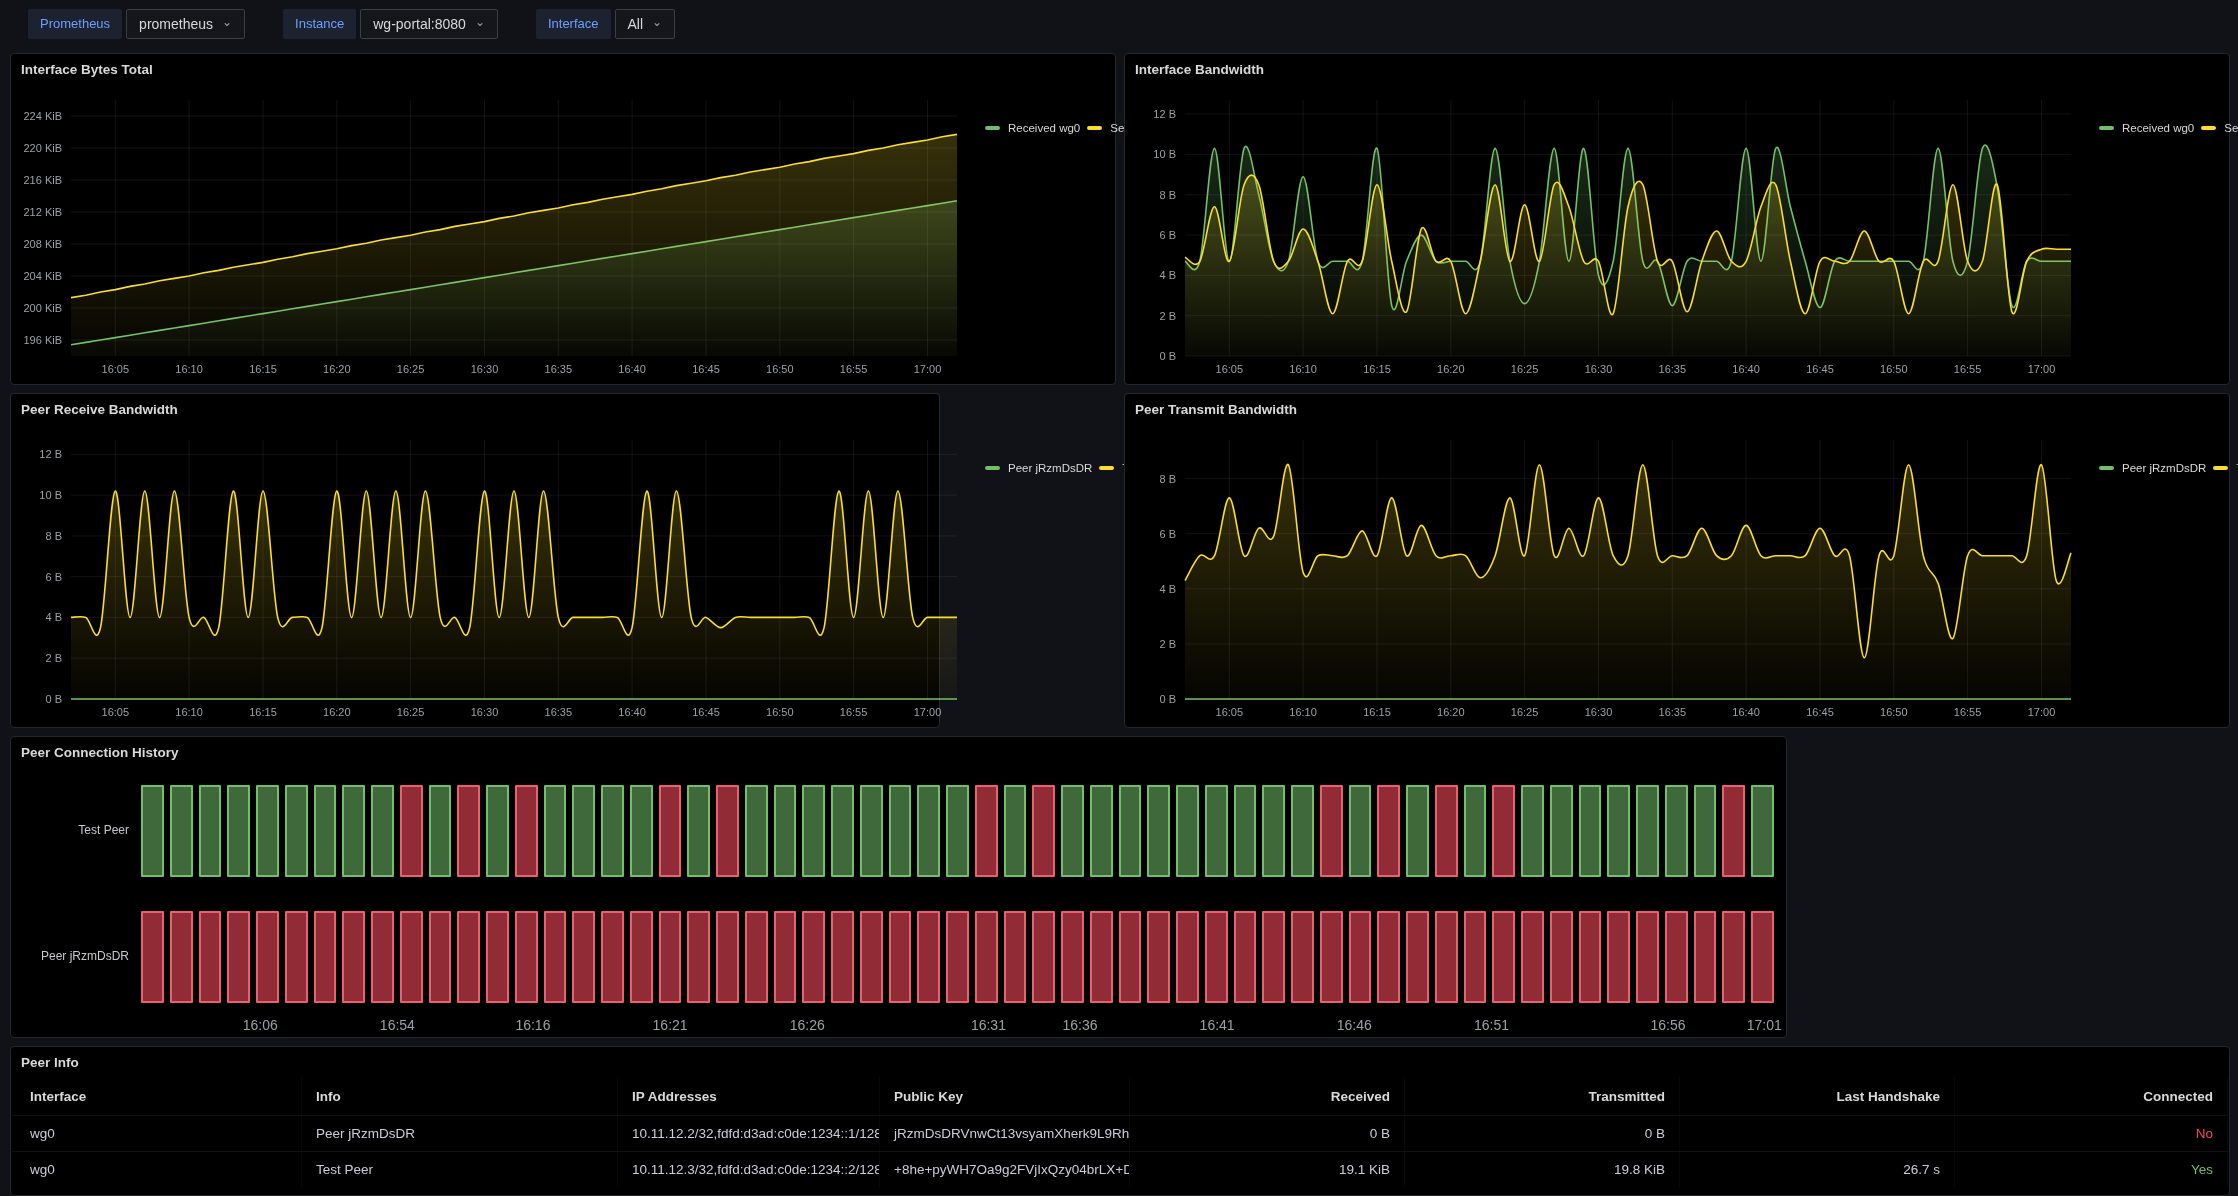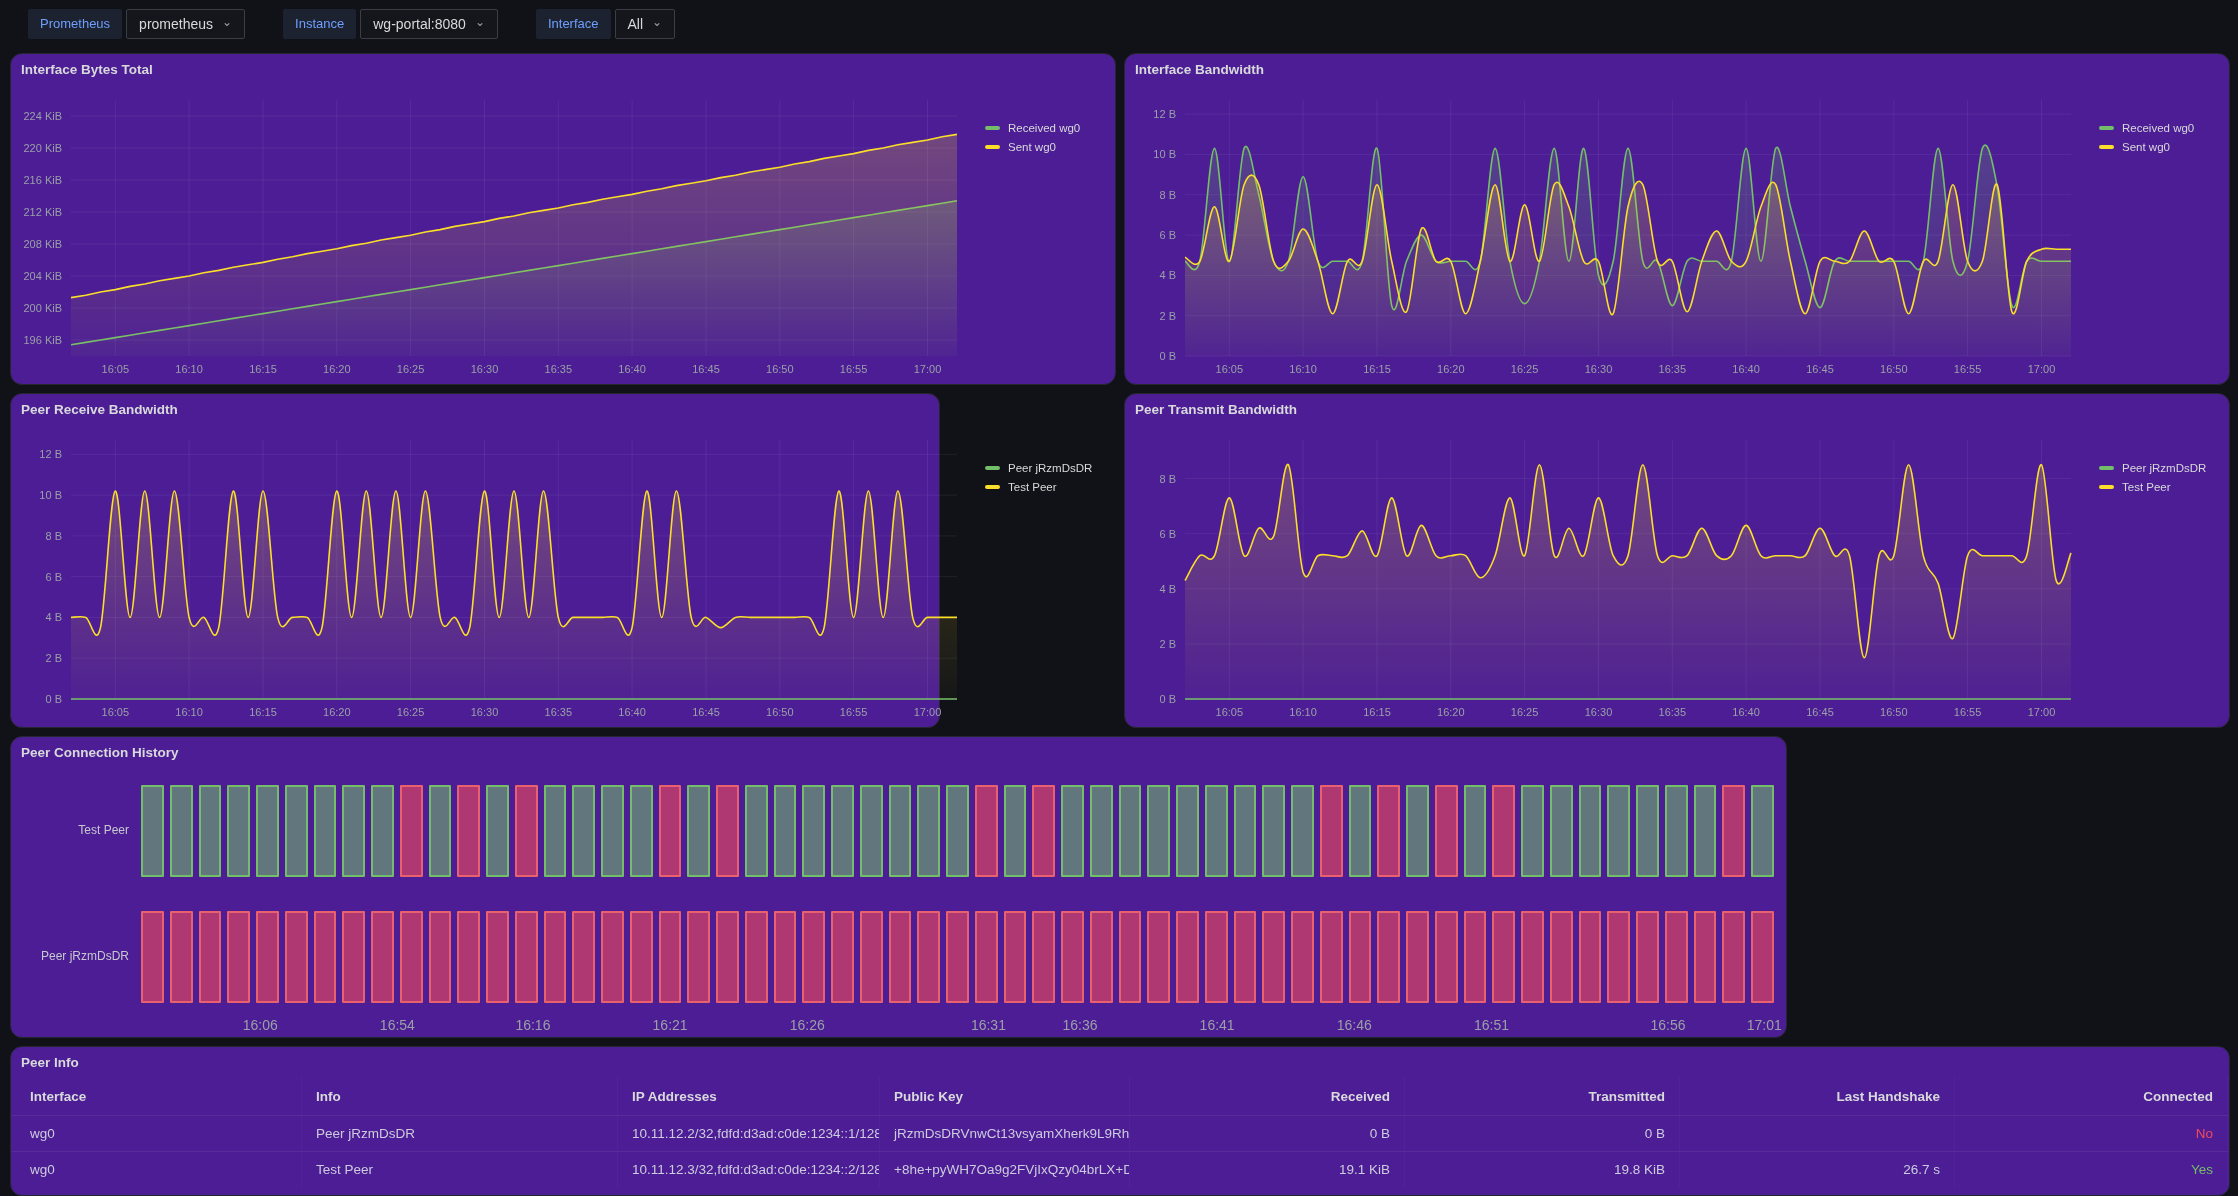--- a/index.html
+++ b/index.html
@@ -13,29 +13,29 @@
             display:flex; align-items:center; gap:22px; padding:0 12px; }
   .var-group { display:flex; align-items:center; gap:4px;padding-left:16px; }
   .var-label { background:#1d2230; color:#6e9fff; font-size:13px; font-weight:500;
                padding:7px 12px; border-radius:2px; line-height:16px; }
   .var-value { background:#14161c; border:1px solid #3a3e47; color:#d8d9da;
                font-size:14px; padding:6px 12px; border-radius:2px; line-height:16px;
                display:flex; align-items:center; gap:9px; cursor:pointer; }
   .caret { color:#9aa0a6; font-size:12px; line-height:8px; transform:translateY(-2px); }
 
   
-  .panel { position:absolute; background:#4c1d95; border:1px solid #25272e;
-           border-radius:12px; }
+  .panel { position:absolute; background:#000000; border:1px solid #25272e;
+           border-radius:4px; }
   .panel-header { height:30px; display:flex; align-items:center; padding:0 10px; }
   .panel-title { font-size:13.5px; font-weight:600; color:#d8d9da; cursor:pointer; }
   .chart { position:absolute; left:6px; right:6px; top:30px; bottom:4px; }
   svg text { font-family:"Liberation Sans", sans-serif; }
 
   
-  .legend { position:absolute; display:flex; flex-direction:column; gap:7px; }
+  .legend { position:absolute; display:flex; flex-direction:row; gap:7px; }
   .legend-item { display:flex; align-items:center; gap:8px; font-size:11.5px;
                  color:#d8d9da; cursor:pointer; white-space:nowrap; }
   .legend-swatch { width:15px; height:4px; border-radius:2px; display:inline-block; }
 
   
   .timeline { position:absolute; left:8px; right:8px; top:30px; bottom:4px; }
   .tl-row-label { position:absolute; left:0; width:110px; text-align:right;
                   font-size:12px; color:#c7c8cd; }
   .tl-bars { position:absolute; left:122px; right:4px; display:flex; gap:6px; }
   .tl-bar { flex:1; border-radius:1px; }

